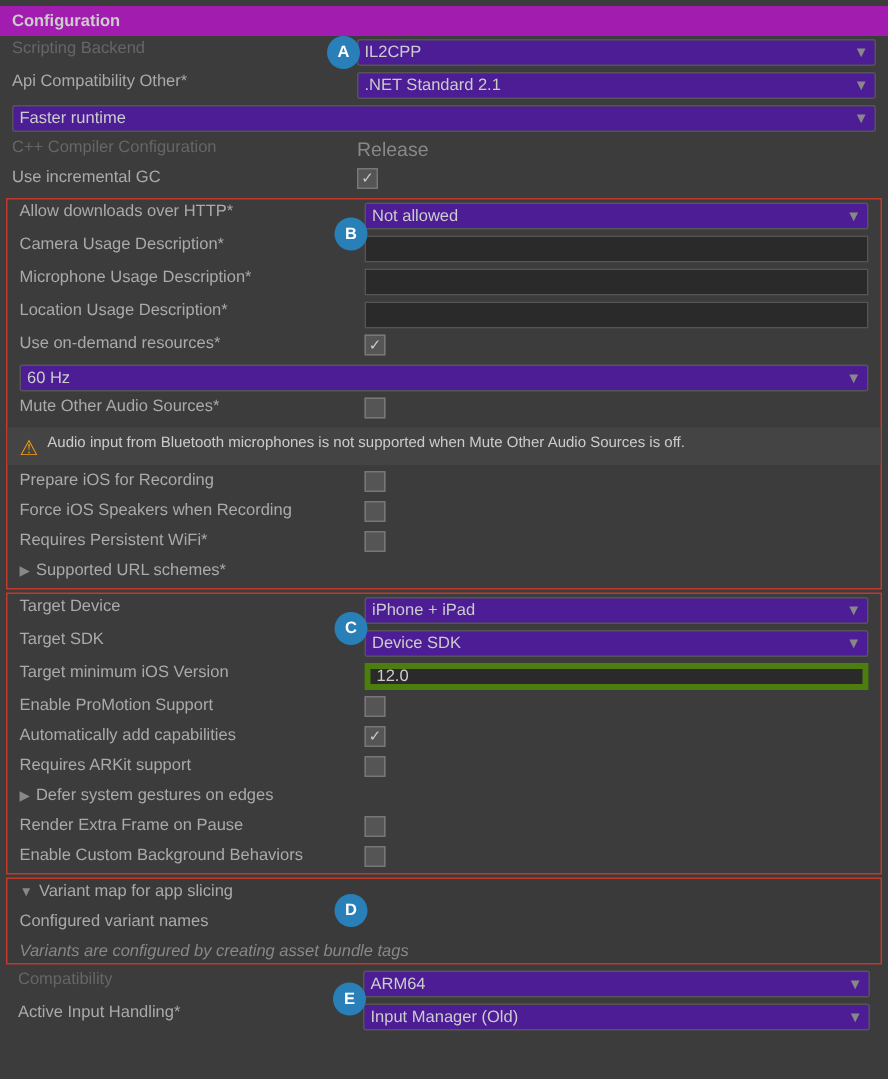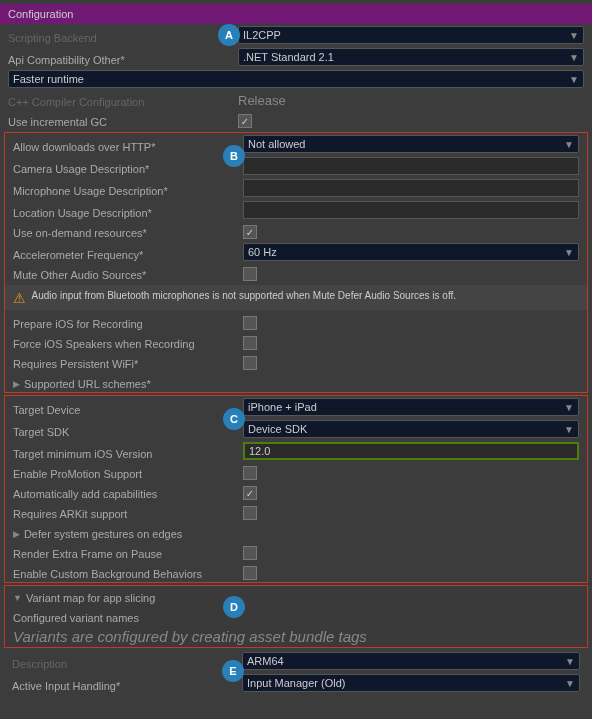--- a/index.html
+++ b/index.html
@@ -10,42 +10,42 @@
       color: #ccc;
       width: 592px;
       min-height: 719px;
     }
     .panel {
       background: #3c3c3c;
       padding: 4px 0;
     }
     .row {
       display: flex;
-      align-items: flex-end;
+      align-items: flex-start;
       min-height: 20px;
       padding: 2px 8px;
       position: relative;
     }
     .label {
       flex: 0 0 230px;
       color: #aaa;
       font-size: 11px;
       white-space: nowrap;
     }
     .label.disabled {
       color: #666;
     }
     .value {
       flex: 1;
       color: #ccc;
       font-size: 13px;
     }
     .dropdown {
       flex: 1;
-      background: #0f172a;
+      background: #4c1d95;
       border: 1px solid #555;
       color: #ccc;
       font-size: 11px;
       padding: 1px 4px;
       height: 18px;
       display: flex;
       align-items: center;
       justify-content: space-between;
       cursor: pointer;
       border-radius: 2px;
@@ -134,28 +134,28 @@
       display: flex;
       align-items: center;
       gap: 4px;
     }
     .foldout-arrow {
       font-size: 9px;
       color: #888;
     }
     .static-text {
       color: #888;
-      font-size: 15px;
+      font-size: 11px;
       padding: 2px 8px;
       font-style: italic;
     }
     .top-header {
-      background: #701a75;
+      background: #a21caf;
       padding: 4px 8px;
-      font-weight: normal;
+      font-weight: bold;
       color: #ccc;
     }
   </style>
 </head>
 <body>
 
 <div class="panel">
 
   <div class="top-header">
     <span>Configuration</span>
@@ -221,35 +221,34 @@
       <span class="label">Location Usage Description*</span>
       <div class="text-input"></div>
     </div>
 
     <div class="row">
       <span class="label">Use on-demand resources*</span>
       <div class="checkbox checked"></div>
     </div>
 
     <div class="row">
-      <span class="label">Accelerometer Frequency*</span>
       <div class="dropdown">
         <span>60 Hz</span>
         <span class="dropdown-arrow">▼</span>
       </div>
     </div>
 
     <div class="row">
       <span class="label">Mute Other Audio Sources*</span>
       <div class="checkbox"></div>
     </div>
 
     <div class="warning-row">
       <span class="warning-icon">⚠</span>
-      <span class="warning-text">Audio input from Bluetooth microphones is not supported when Mute Defer Audio Sources is off.</span>
+      <span class="warning-text">Audio input from Bluetooth microphones is not supported when Mute Other Audio Sources is off.</span>
     </div>
 
     <div class="row">
       <span class="label">Prepare iOS for Recording</span>
       <div class="checkbox"></div>
     </div>
 
     <div class="row">
       <span class="label">Force iOS Speakers when Recording</span>
       <div class="checkbox"></div>
@@ -283,21 +282,21 @@
     <div class="row">
       <span class="label">Target SDK</span>
       <div class="dropdown">
         <span>Device SDK</span>
         <span class="dropdown-arrow">▼</span>
       </div>
     </div>
 
     <div class="row">
       <span class="label">Target minimum iOS Version</span>
-      <div class="text-input" style="display:flex;align-items:center;padding:0 4px;background:#2a2a2a;border:2px solid #4d7c0f;height:18px;">
+      <div class="text-input" style="display:flex;align-items:center;padding:0 4px;background:#2a2a2a;border:4px solid #4d7c0f;height:18px;">
         <span>12.0</span>
       </div>
     </div>
 
     <div class="row">
       <span class="label">Enable ProMotion Support</span>
       <div class="checkbox"></div>
     </div>
 
     <div class="row">
@@ -345,21 +344,21 @@
     </div>
 
     <div class="static-text">Variants are configured by creating asset bundle tags</div>
   </div>
 
   <div style="margin:2px 4px; position:relative;">
 
     <div class="circle-badge badge-e" style="left:218px; top:10px; transform:none; position:absolute;">E</div>
 
     <div class="row">
-      <span class="label disabled">Description</span>
+      <span class="label disabled">Compatibility</span>
       <div class="dropdown">
         <span>ARM64</span>
         <span class="dropdown-arrow">▼</span>
       </div>
     </div>
 
     <div class="row">
       <span class="label">Active Input Handling*</span>
       <div class="dropdown">
         <span>Input Manager (Old)</span>

